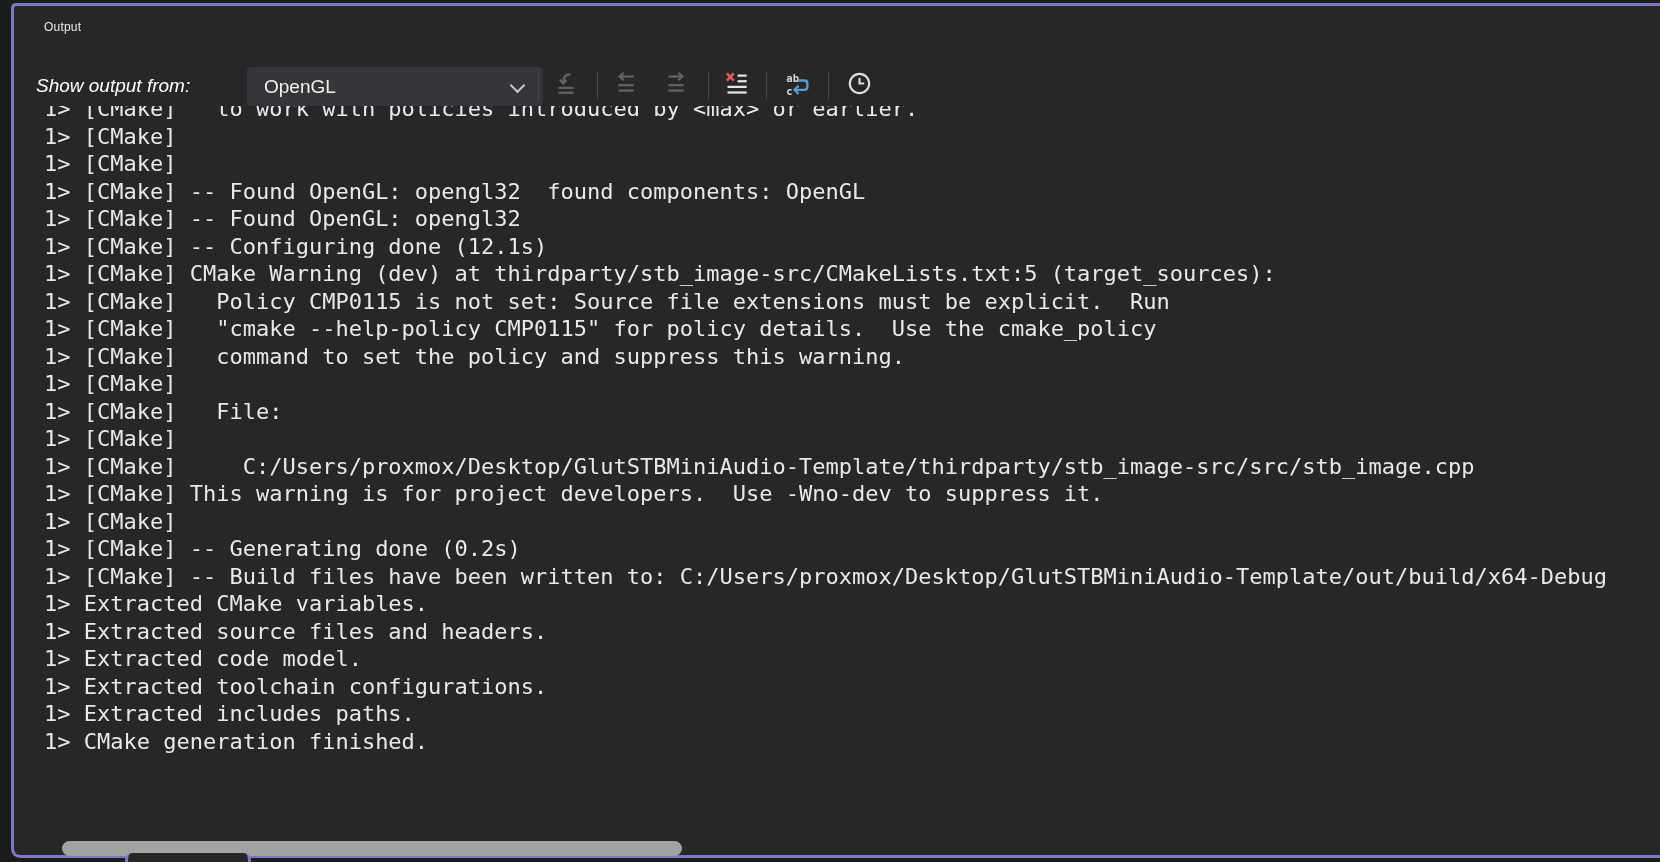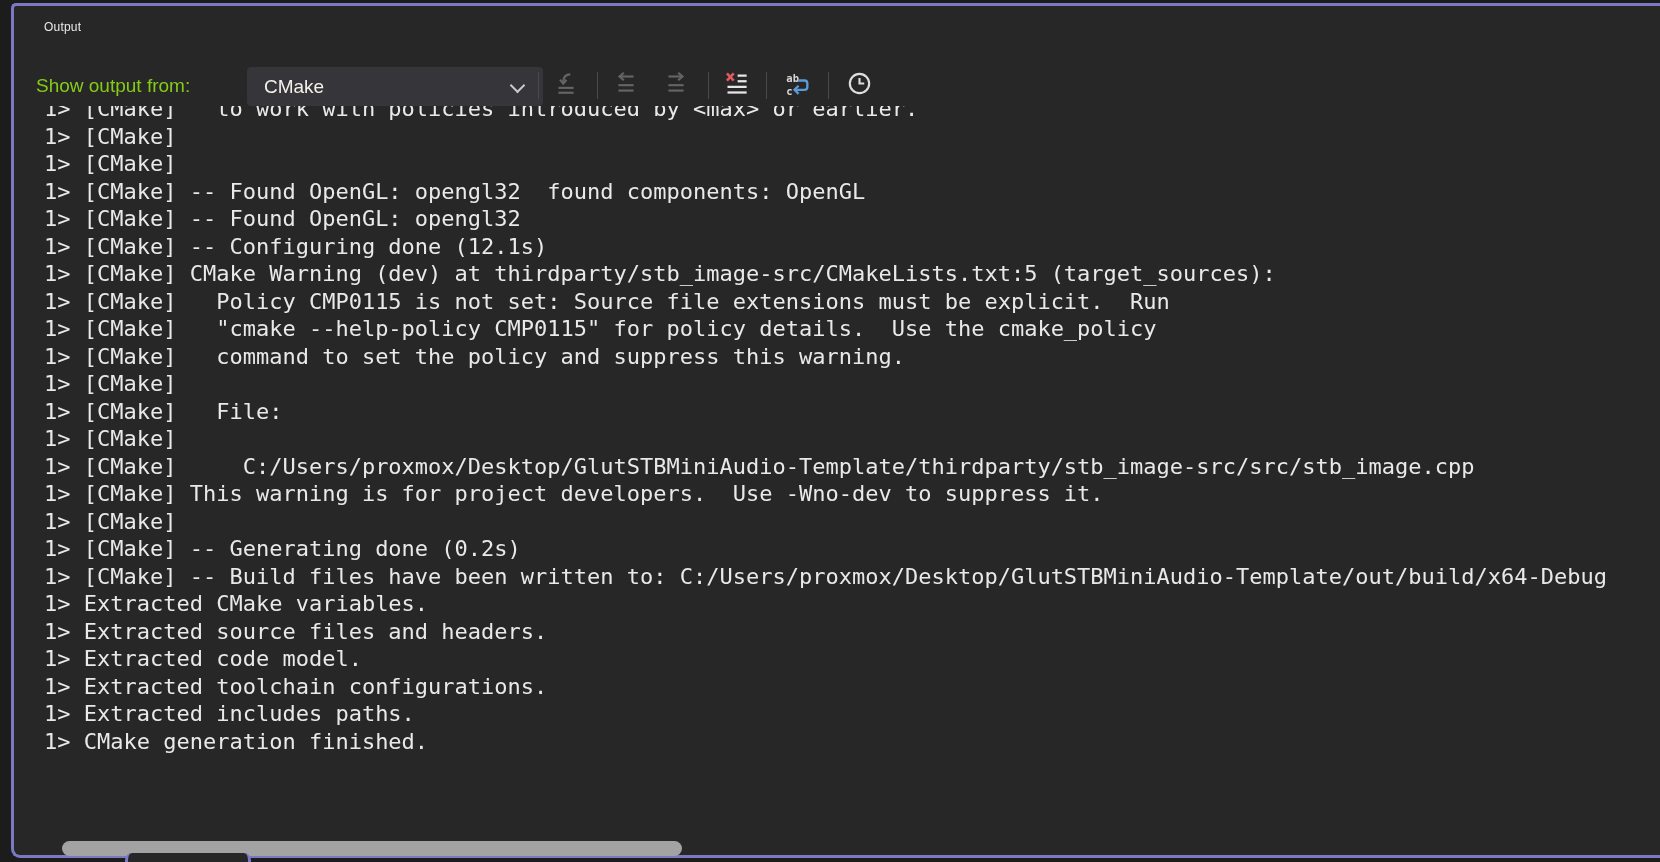--- a/index.html
+++ b/index.html
@@ -21,21 +21,21 @@
     background:#272727; z-index:6;
     border-left:3px solid #7b78c4; border-right:3px solid #7b78c4;
     border-top:none; border-radius:7px 7px 0 0;
   }
   
   .panel-title {
     position:absolute; left:30px; top:14px; font-size:12px; color:#eaeaea;
     letter-spacing:.2px;
   }
   .show-label {
-    position:absolute; left:22px; top:69px; font-size:19px; color:#84cc16;
+    position:absolute; left:22px; top:69px; font-size:19px; color:#ffffff;font-style:italic;
   }
   .dropdown {
     position:absolute; left:233px; top:61px; width:296px; height:39px;
     background:#35353a; border-radius:4px; cursor:default;
     display:flex; align-items:center;
   }
   .dropdown .value { font-size:19px; color:#f3f1e9; padding-left:17px; }
   .chevron {
     position:absolute; right:20px; top:13px; width:11px; height:11px;
   }
@@ -72,21 +72,21 @@
 
 <div class="screen">
 
   <div class="panel">
 
     <div class="panel-title">Output</div>
 
     <div class="show-label">Show output from:</div>
 
     <div class="dropdown">
-      <span class="value">CMake</span>
+      <span class="value">OpenGL</span>
       <span class="chevron"></span>
     </div>
 
     <div class="tsep" style="left:524px"></div>
     <div class="tsep" style="left:583px"></div>
     <div class="tsep" style="left:694px"></div>
     <div class="tsep" style="left:752px"></div>
     <div class="tsep" style="left:814px"></div>
 
     <div class="tbtn" style="left:536px">

